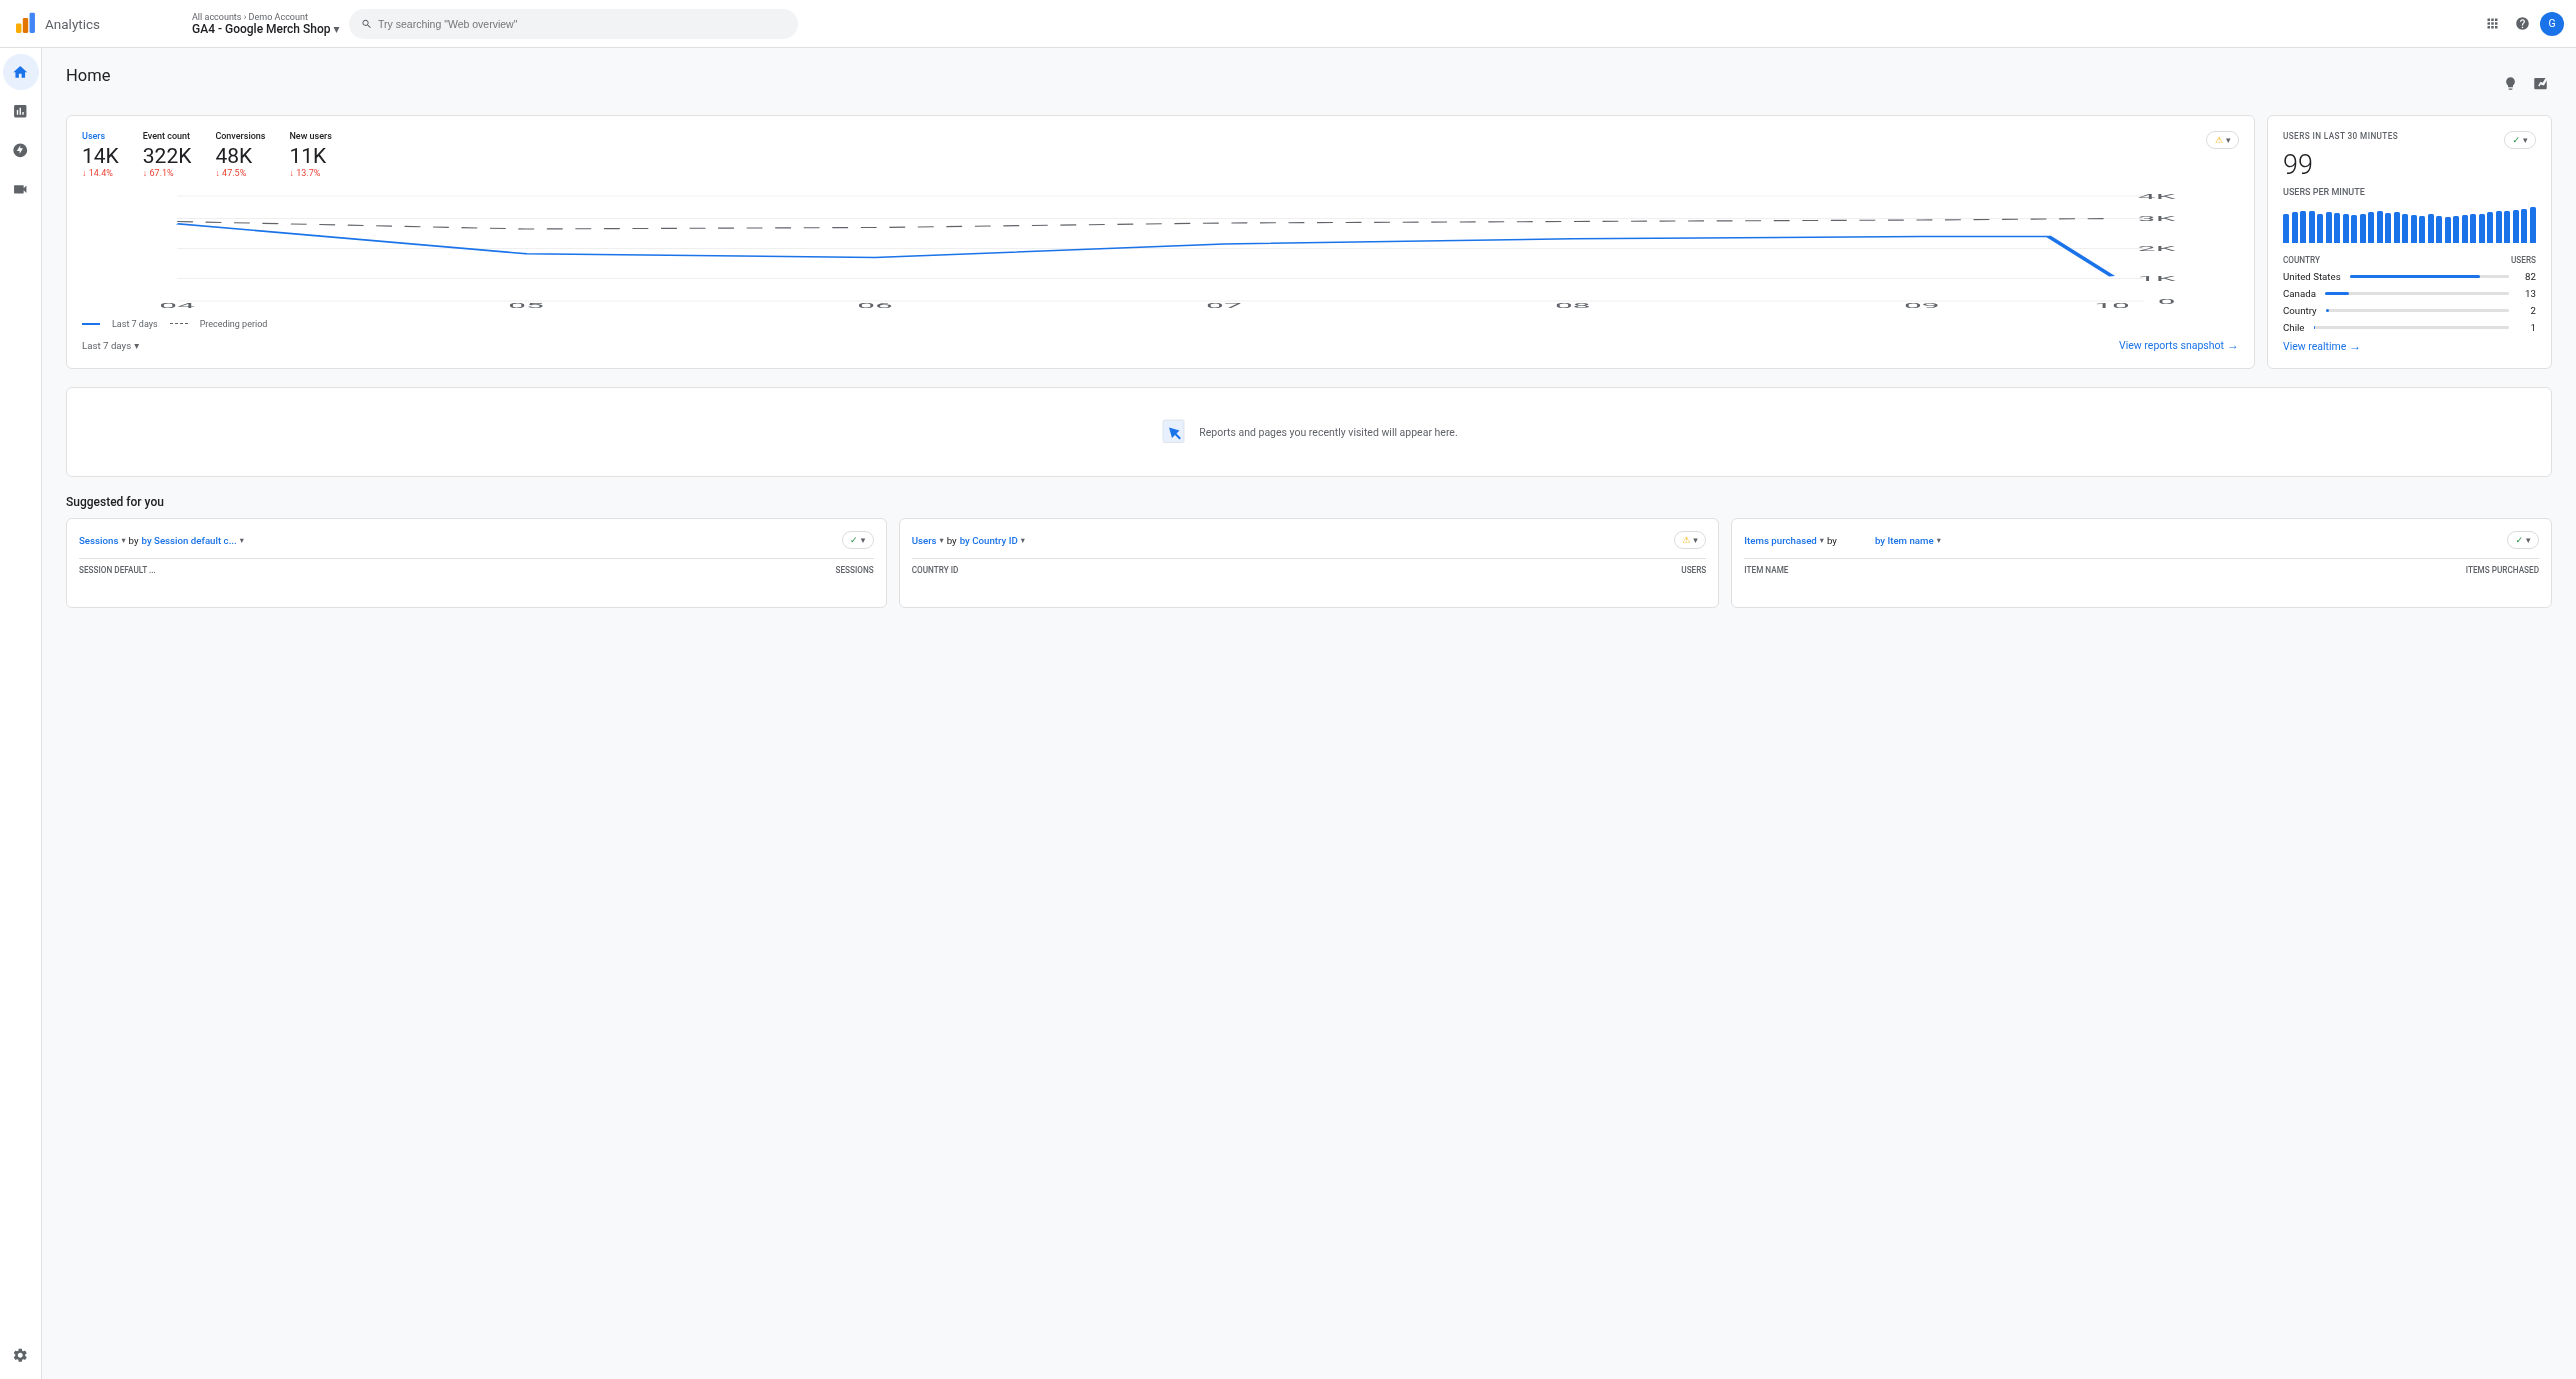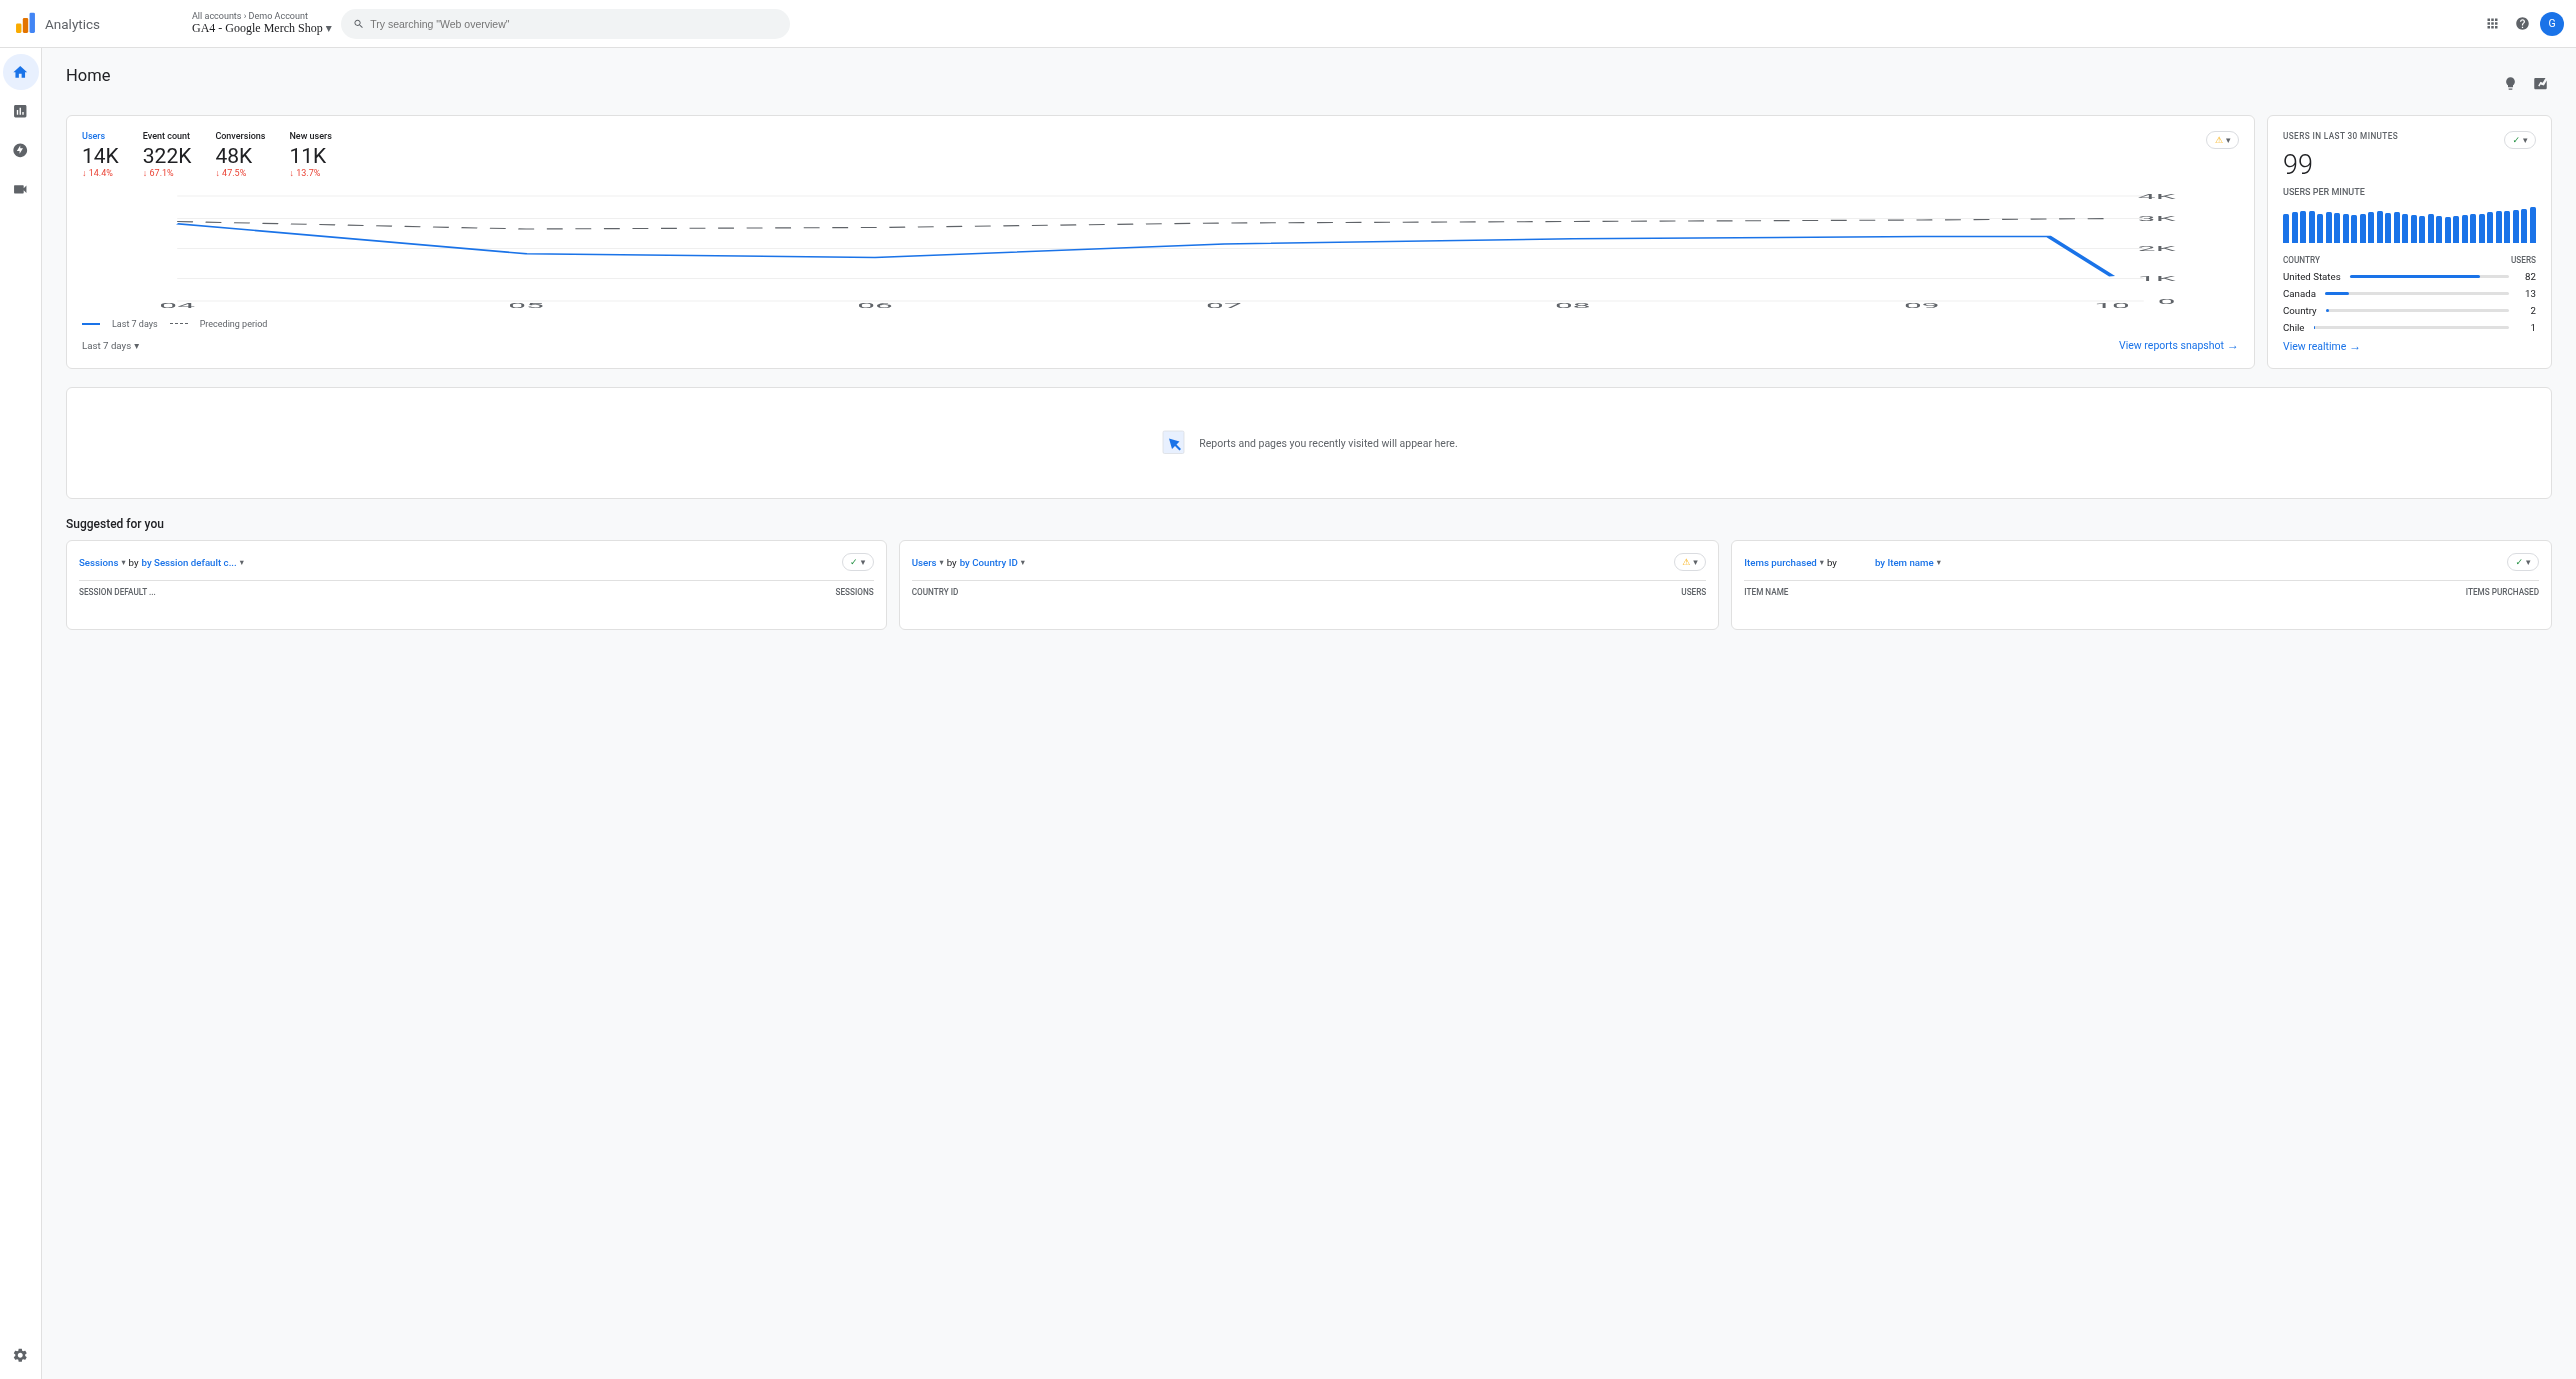--- a/index.html
+++ b/index.html
@@ -7,21 +7,21 @@
 
     
     .top-nav {
       display: flex; align-items: center; height: 48px;
       background: #fff; border-bottom: 0.7px solid #e0e0e0;
       padding: 0 12px; gap: 9px; position: fixed; top: 0; left: 0; right: 0; z-index: 100;
     }
     .logo-area { display: flex; align-items: center; gap: 6px; min-width: 165px; }
     .logo-icon { width: 27px; height: 27px; }
     .logo-text { font-size: 13.5px; color: #5f6368; font-weight: 400; }
-    .account-name { font-size: 12px; font-weight: 500; color: #202124; display: flex; align-items: center; gap: 3px; font-family: Liberation Serif, serif; }
+    .account-name { font-size: 12px; font-weight: 500; color: #202124; display: flex; align-items: center; gap: 3px; }
     .account-dropdown { color: #5f6368; cursor: pointer; }
     .search-bar {
       flex: 1; max-width: 449px; height: 30px;
       background: #f1f3f4; border-radius: 18px; border: none;
       display: flex; align-items: center; padding: 0 12px; gap: 6px;
     }
     .search-bar input {
       border: none; background: transparent; outline: none;
       font-size: 10.5px; color: #5f6368; width: 100%;
     }
@@ -93,21 +93,21 @@
     .country-bar-wrap { flex: 1; margin: 0 9px; height: 2.2px; background: #e0e0e0; border-radius: 1.5px; }
     .country-bar-fill { height: 100%; background: #1a73e8; border-radius: 1.5px; }
     .country-users { font-size: 9.7px; color: #202124; min-width: 18px; text-align: right; }
 
     
     .section-title { font-size: 12px; font-weight: 500; color: #202124; margin-bottom: 9px; }
 
     
     .recently-accessed-card {
       background: #fff; border-radius: 6px; border: 0.7px solid #e0e0e0;
-      padding: 40px; display: flex; align-items: center; justify-content: center;
+      padding: 29px; display: flex; align-items: center; justify-content: center;
       min-height: 75px; margin-bottom: 18px; color: #5f6368; font-size: 10.5px; gap: 9px;
     }
 
     
     .suggested-row { display: flex; gap: 12px; }
     .suggested-card {
       flex: 1; background: #fff; border-radius: 6px; border: 0.7px solid #e0e0e0;
       padding: 12px; min-height: 90px;
     }
     .suggested-card-header { display: flex; justify-content: space-between; align-items: center; margin-bottom: 9px; }

